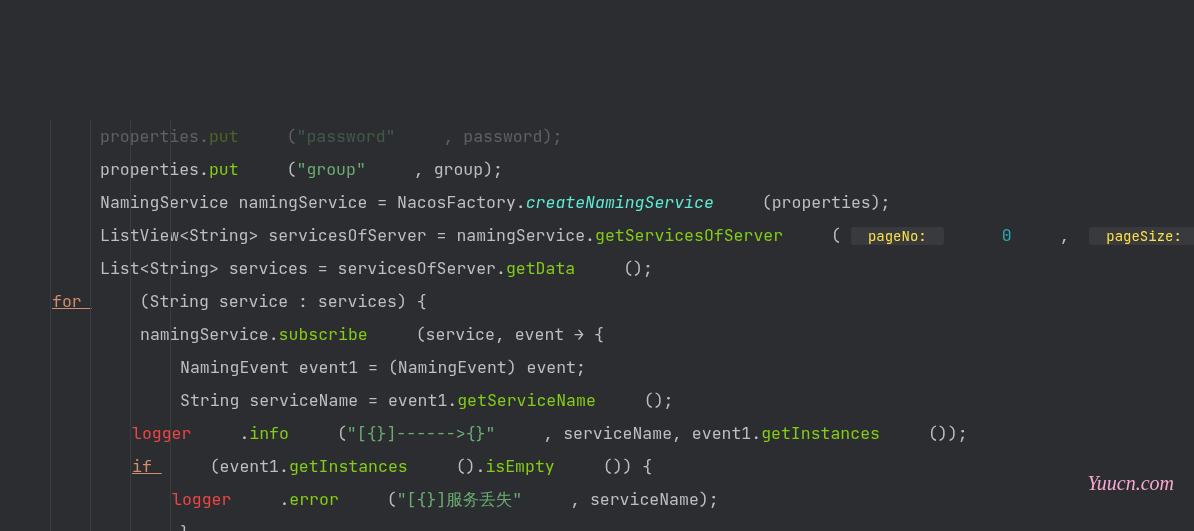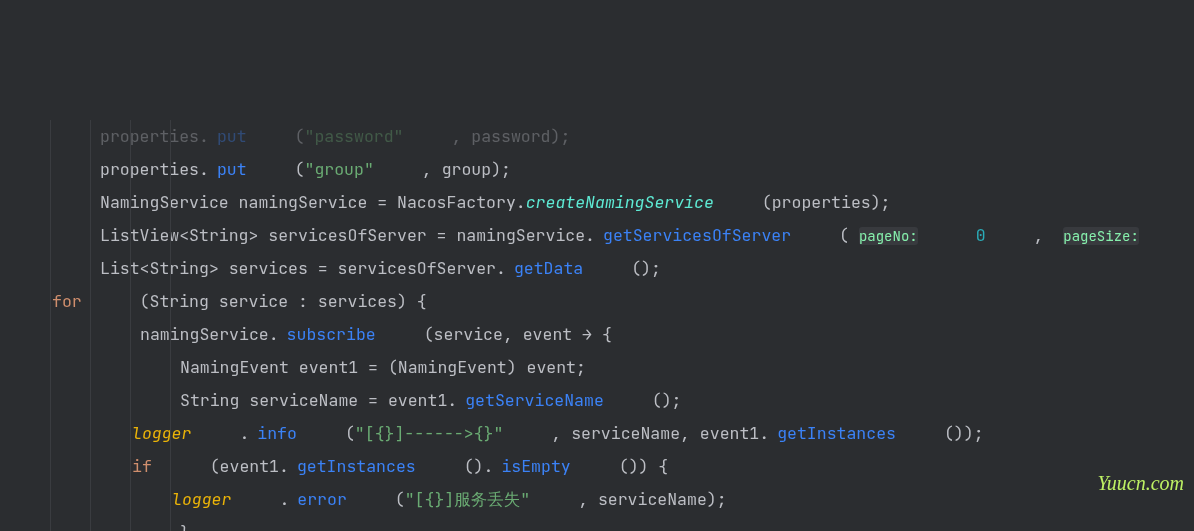--- a/index.html
+++ b/index.html
@@ -21,38 +21,38 @@
       position: relative;
     }
     .gutter-line {
       position: absolute;
       border-left: 1px solid #3a3c40;
       top: 0;
       bottom: 0;
     }
     .line { display: block; }
     .c-default { color: #bcbec4; margin-left: 48px; }
-    .c-keyword { color: #cf8e6d; }
-    .c-method { color: #3b82f6; margin-left: 8px; }
+    .c-keyword { color: #cf8e6d; text-decoration: underline; }
+    .c-method { color: #84cc16; }
     .c-method-italic { color: #5eead4; font-style: italic; }
-    .c-purple-italic { color: #eab308; font-style: italic; }
+    .c-purple-italic { color: #ef4444; }
     .c-string { color: #6aab73; }
     .c-number { color: #2aacb8; }
     .c-param-hint-bg {
       background: #383a3e;
       border-radius: 3px;
-      padding: 0 0;
-      color: #86efac;
+      padding: 0 17px;
+      color: #fde047;
       font-size: 14px;
     }
     .watermark {
       position: absolute;
       bottom: 28px;
-      right: 10px;
-      color: #bef264;
+      right: 20px;
+      color: #f9a8d4;
       font-family: Georgia, serif;
       font-size: 20px;
       font-style: italic;
     }
   </style>
 </head>
 <body>
 
 
 

